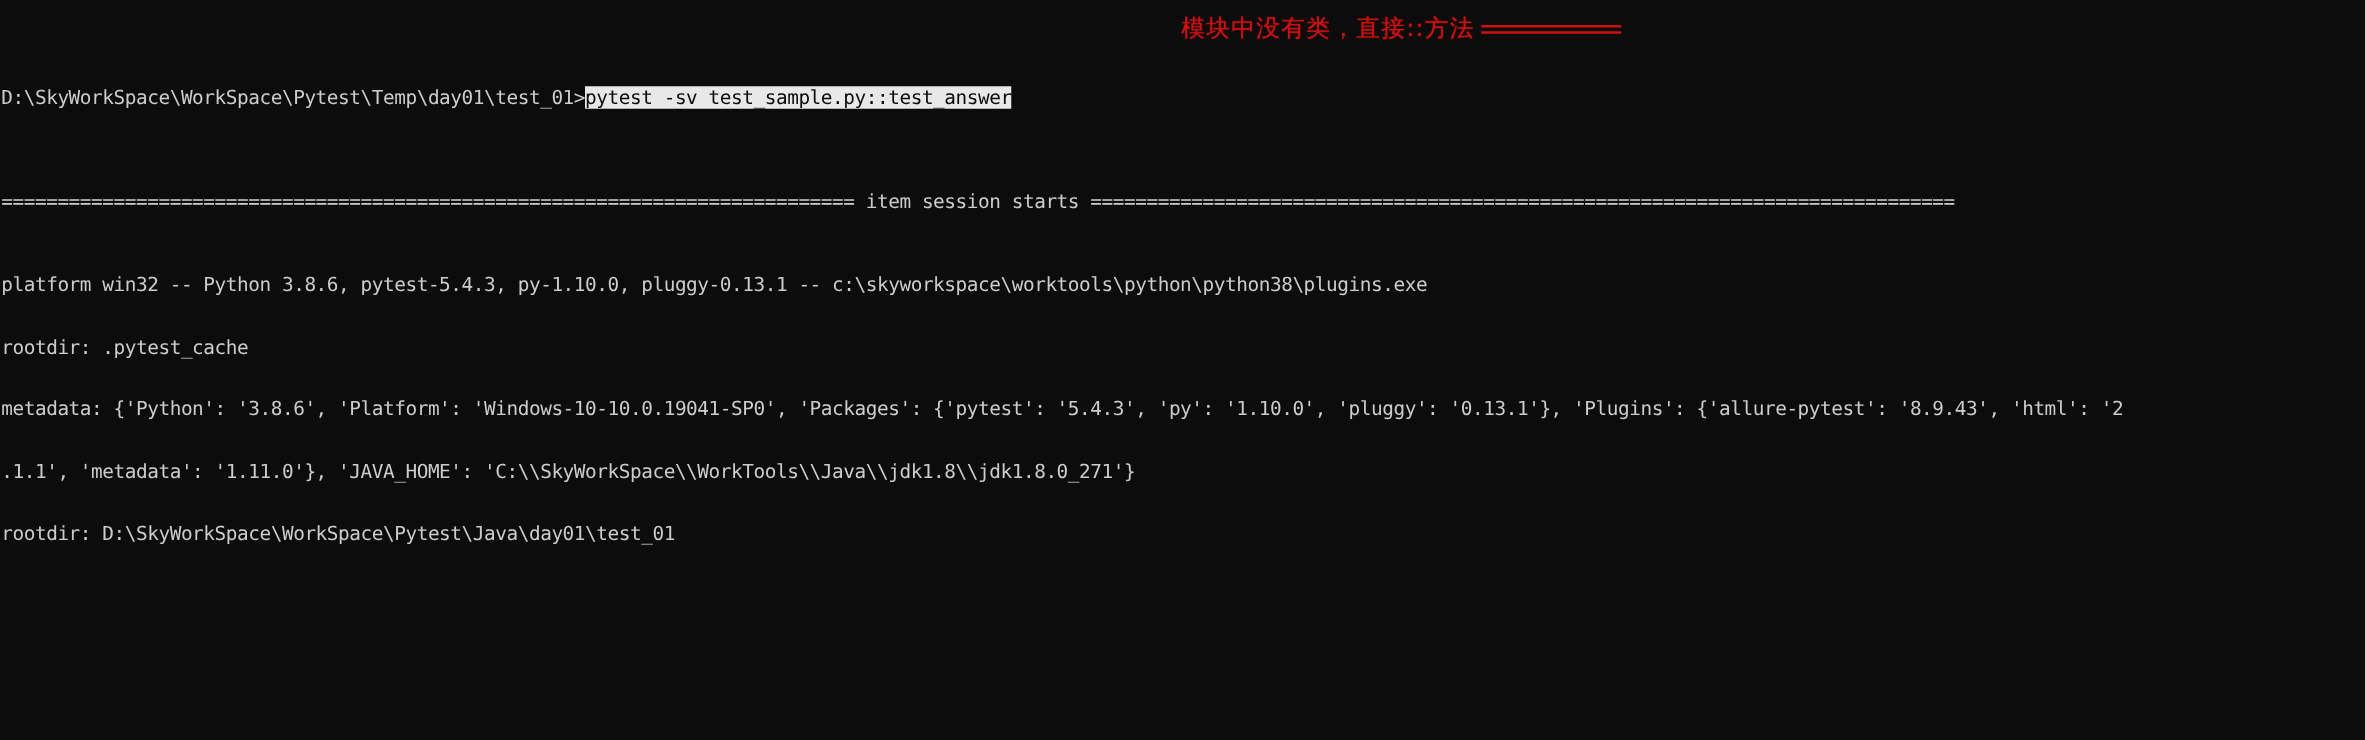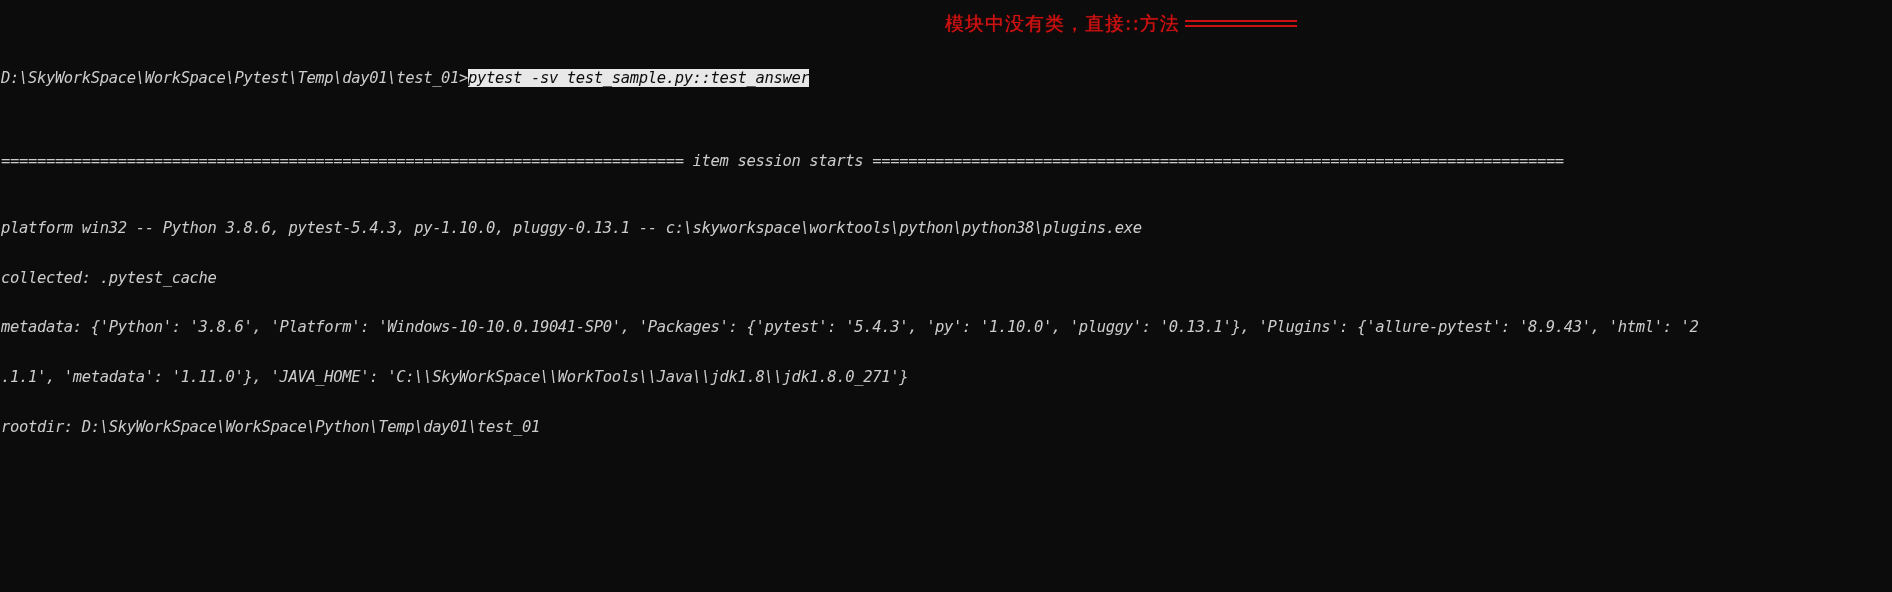--- a/index.html
+++ b/index.html
@@ -24,21 +24,20 @@
     line-height: 16.6px;
     letter-spacing: -0.35px;
     padding: 4px 0 0 1px;
     box-sizing: border-box;
     white-space: pre;
   }
   .line {
     white-space: pre;
     height: 16.6px;
     min-height: 16.6px;
-    font-style: italic;
   }
   .white   { color: #cccccc; }
   .sel {
     background: #e8e8e8;
     color: #0c0c0c;
   }
   .blank { height: 16.6px; }
 
   
   .annot {
@@ -69,24 +68,24 @@
 
 <div id="terminal">
 
   
   <div class="line"><span class="white">D:\SkyWorkSpace\WorkSpace\Pytest\Temp\day01\test_01&gt;</span><span class="sel">pytest -sv test_sample.py::test_answer</span></div>
 
   
   <div class="line"><span class="white">============================================================================</span><span class="white"> item session starts </span><span class="white">=============================================================================</span></div>
 
   <div class="line">platform win32 -- Python 3.8.6, pytest-5.4.3, py-1.10.0, pluggy-0.13.1 -- c:\skyworkspace\worktools\python\python38\plugins.exe</div>
-  <div class="line">collected: .pytest_cache</div>
+  <div class="line">rootdir: .pytest_cache</div>
   <div class="line">metadata: {'Python': '3.8.6', 'Platform': 'Windows-10-10.0.19041-SP0', 'Packages': {'pytest': '5.4.3', 'py': '1.10.0', 'pluggy': '0.13.1'}, 'Plugins': {'allure-pytest': '8.9.43', 'html': '2</div>
   <div class="line">.1.1', 'metadata': '1.11.0'}, 'JAVA_HOME': 'C:\\SkyWorkSpace\\WorkTools\\Java\\jdk1.8\\jdk1.8.0_271'}</div>
-  <div class="line">rootdir: D:\SkyWorkSpace\WorkSpace\Python\Temp\day01\test_01</div>
+  <div class="line">rootdir: D:\SkyWorkSpace\WorkSpace\Pytest\Java\day01\test_01</div>
 
   <div class="line blank"></div>
 
   
   
 
   
 
   
   

